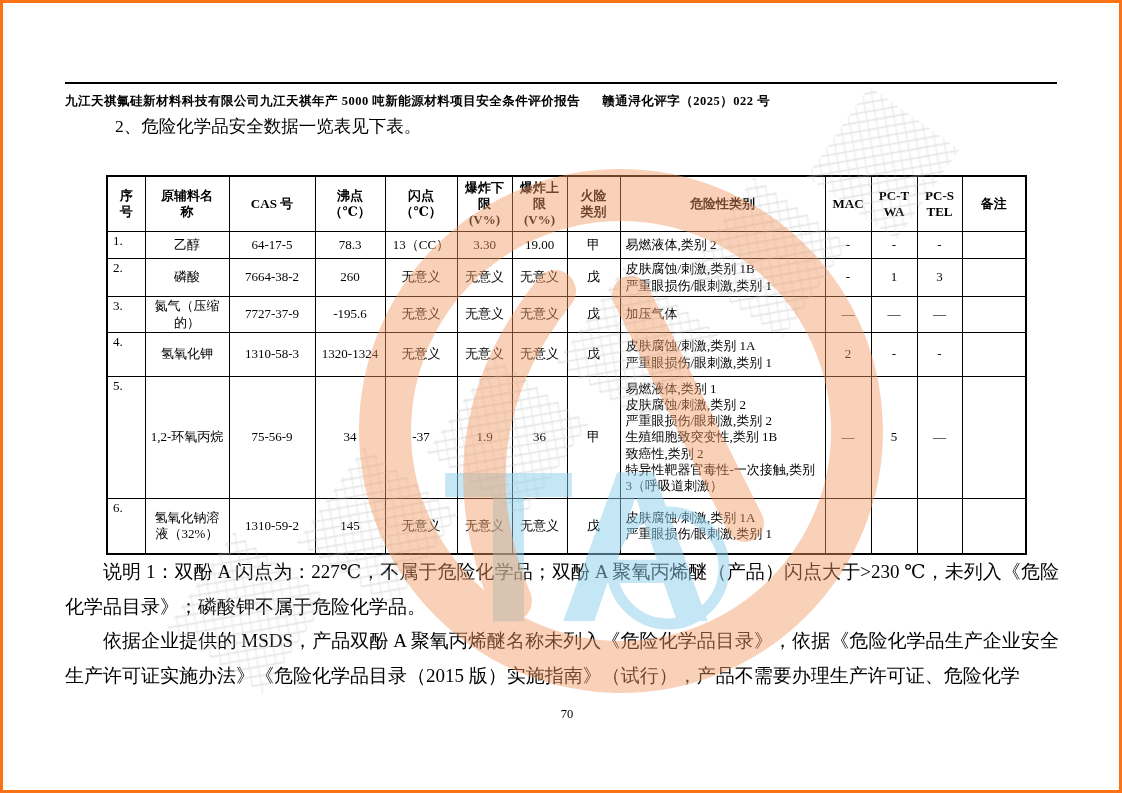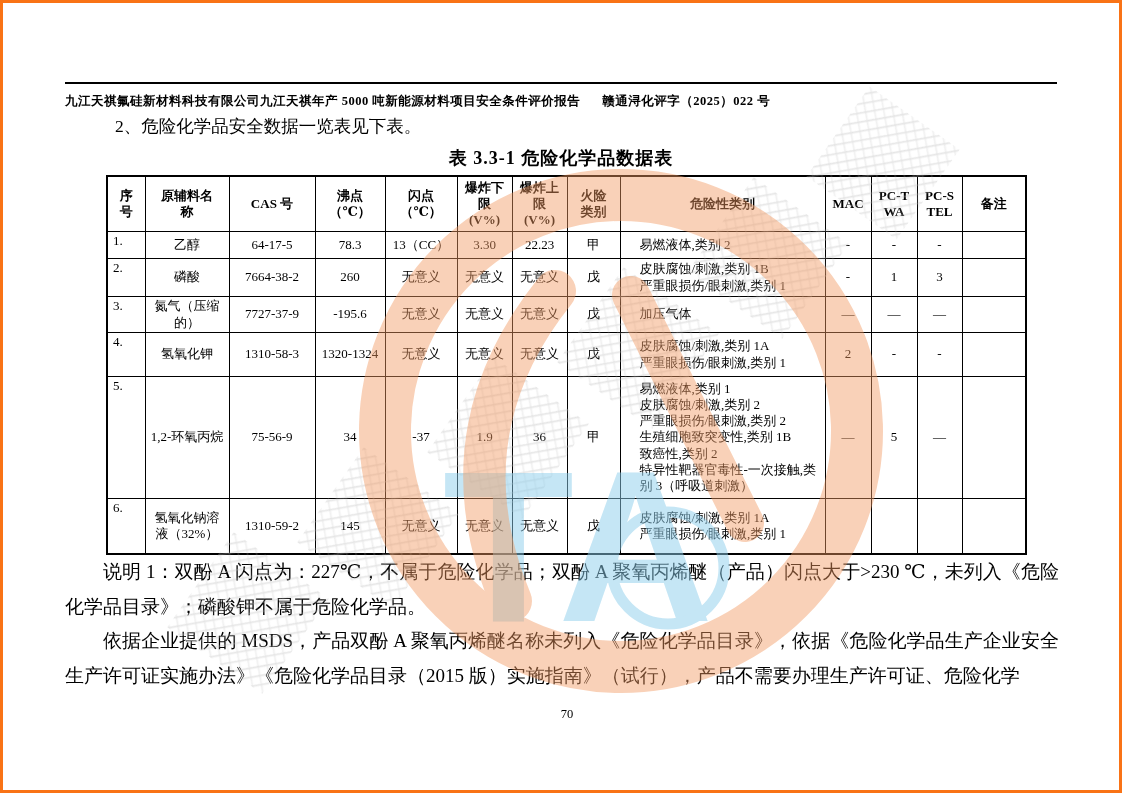--- a/index.html
+++ b/index.html
@@ -43,21 +43,21 @@
   }
   table.data th,table.data td{
     border:1px solid #000;
     padding:1px 3px;
     text-align:center;vertical-align:middle;
     overflow:hidden;word-break:break-all;
   }
   table.data{border:2px solid #000;}
   table.data thead th{font-weight:bold;height:52px;font-size:13px;}
   table.data td.c-no{text-align:left;padding-left:5px;vertical-align:top;}
-  table.data td.c-haz{text-align:left;padding-left:19px;}
+  table.data td.c-haz{text-align:left;padding-left:5px;}
   table.data tr.r0{height:27px;}
   table.data tr.r1{height:38px;}
   table.data tr.r2{height:36px;}
   table.data tr.r3{height:44px;}
   table.data tr.r4{height:122px;}
   table.data tr.r5{height:55px;}
   
   .notes{
     position:absolute;left:62px;right:60px;top:552px;
     font-size:19px;line-height:34.5px;text-align:justify;
@@ -79,21 +79,20 @@
 <div class="page">
 
   <div class="doc-header">
     <span class="hdr-left">九江天祺氟硅新材料科技有限公司九江天祺年产 5000 吨新能源材料项目安全条件评价报告</span>
     <span class="hdr-right">赣通浔化评字（2025）022 号</span>
   </div>
   <div class="header-rule"></div>
 
   <div class="intro">2、危险化学品安全数据一览表见下表。</div>
 
-  <div class="table-title">表 3.3-1  危险化学品数据表</div>
 
   <table class="data">
     <colgroup>
       <col style="width:38px">
         <col style="width:84px">
         <col style="width:86px">
       <col style="width:70px">
         <col style="width:72px">
         <col style="width:55px">
       <col style="width:55px">
@@ -122,21 +121,21 @@
         </tr>
     </thead>
     <tbody id="table-body">
         <tr class="r0">
           <td class="c-no">1.</td>
           <td>乙醇</td>
           <td>64-17-5</td>
           <td>78.3</td>
           <td>13（CC）</td>
           <td>3.30</td>
-          <td>22.23</td>
+          <td>19.00</td>
           <td>甲</td>
           <td class="c-haz">易燃液体,类别 2</td>
           <td>-</td>
           <td>-</td>
           <td>-</td>
           <td></td>
         </tr>
         <tr class="r1">
           <td class="c-no">2.</td>
           <td>磷酸</td>

